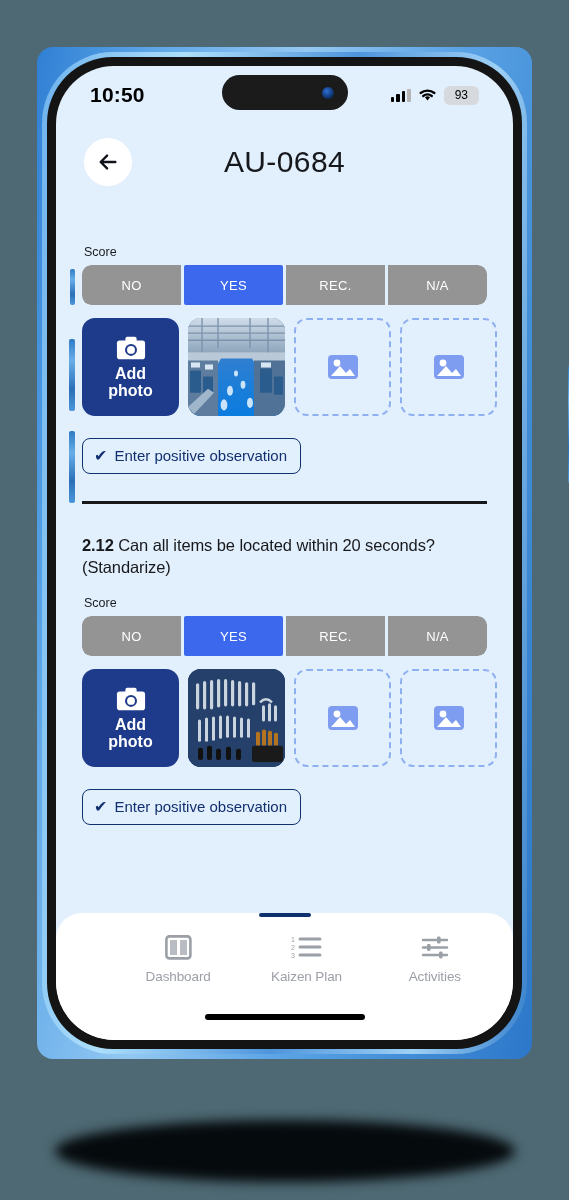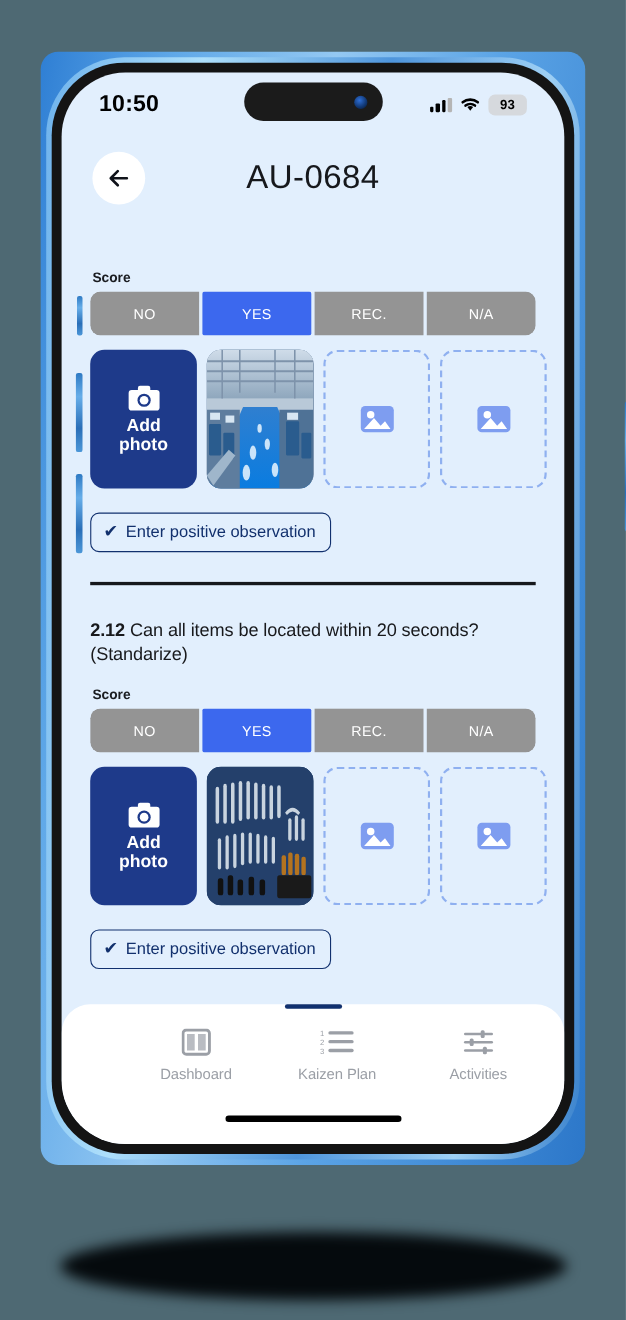--- a/index.html
+++ b/index.html
@@ -114,21 +114,21 @@
   .sig i { width: 3.5px; background: #000; border-radius: 1px; display: block; }
   .sig i:nth-child(1) { height: 5px; }
   .sig i:nth-child(2) { height: 8px; }
   .sig i:nth-child(3) { height: 11px; }
   .sig i:nth-child(4) { height: 13px; background: #b5b5b5; }
   .battery {
     min-width: 30px; height: 19px;
     background: #d6d9dd;
     border-radius: 6px;
     display: flex; align-items: center; justify-content: center;
-    font-size: 12px; font-weight: 700; color: #000;
+    font-size: 12px; font-weight: 400; color: #000;
     padding: 0 11px;
   }
 
   
   .header {
     height: 84px;
     display: flex;
     align-items: center;
     padding: 0 28px;
     position: relative;
@@ -164,21 +164,20 @@
     color: #18191c;
     line-height: 1.38;
     letter-spacing: -.1px;
   }
   .q-text b { font-weight: 700; }
 
   .score-label {
     font-size: 12.5px;
     color: #1a1c20;
     margin: 17px 0 6px 2px;
-    font-weight: bold;
   }
 
   .seg-group {
     display: flex;
     gap: 3px;
     border-radius: 9px;
     overflow: hidden;
     align-items: flex-end;
   }
   .seg {
@@ -197,21 +196,21 @@
     background: #3c68ee;
     border-radius: 2px;
   }
 
   .photo-row {
     display: flex;
     gap: 9px;
     margin-top: 13px;
   }
   .photo-cell {
-    width: 97px; height: 126px;
+    width: 97px; height: 98px;
     border-radius: 13px;
     flex-shrink: 0;
   }
   .add-photo {
     background: #1e3a8a;
     color: #fff;
     display: flex; flex-direction: column;
     align-items: center; justify-content: center;
     gap: 2px;
     cursor: pointer;

